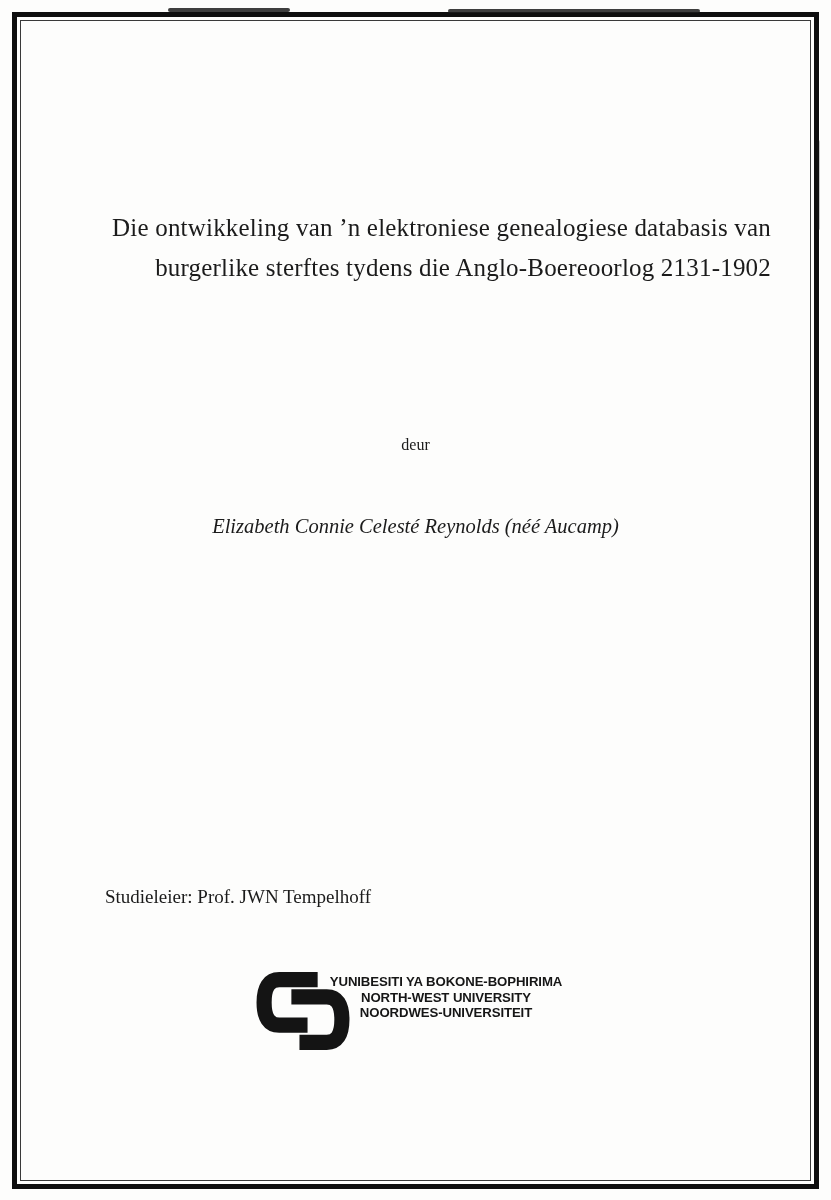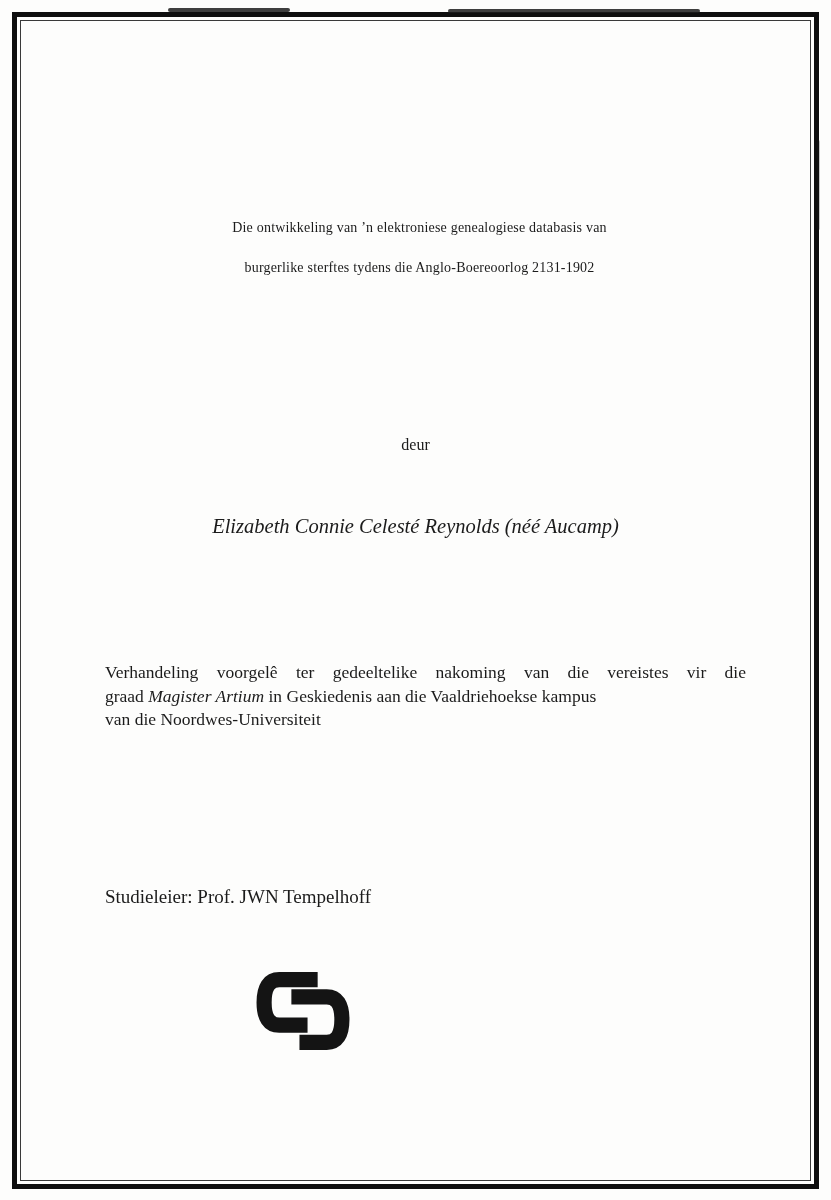--- a/index.html
+++ b/index.html
@@ -36,22 +36,22 @@
   }
   .artifact-a { left: 168px; top: 8px; width: 122px; height: 4px; }
   .artifact-b { left: 448px; top: 9px; width: 252px; height: 4px; }
   .artifact-c { left: 817px; top: 140px; width: 3px; height: 90px; opacity: 0.25; }
 
   .thesis-title {
     position: absolute;
     top: 208px;
     left: 68px;
     right: 60px;
-    text-align: center;
-    font-size: 14px;
+    text-align: right;
+    font-size: 25px;
     line-height: 40px;
     letter-spacing: 0.2px;
   }
   .byline {
     position: absolute;
     top: 432px;
     left: 0; right: 0;
     text-align: center;
     font-size: 16px;
     line-height: 26px;
@@ -125,30 +125,30 @@
 
   <div class="thesis-title">
     <div>Die ontwikkeling van ’n elektroniese genealogiese databasis van</div>
     <div>burgerlike sterftes tydens die Anglo-Boereoorlog 2131-1902</div>
   </div>
 
   <div class="byline">deur</div>
 
   <div class="author-name">Elizabeth Connie Celesté Reynolds (néé Aucamp)</div>
 
-  <div class="statement">
-    <div class="justified">Verhandeling voorgelê ter gedeeltelike nakoming van die vereistes vir die</div>
-    <div><span>graad </span><span class="italic">Magister Artium</span><span> in Geskiedenis aan die Vaaldriehoekse kampus</span></div>
-    <div>van die Noordwes-Universiteit</div>
-  </div>
 
   <div class="supervisor-block">
     <div>Studieleier: Prof. JWN Tempelhoff</div>
   </div>
 
   <div class="logo">
     <svg class="logo-mark" width="96" height="82" viewBox="0 0 95 80" aria-hidden="true">
       <path d="M 62 9 H 24 Q 9 9 9 31.5 Q 9 54 24 54 H 52" fill="none" stroke="#141414" stroke-width="15" stroke-linecap="butt"></path>
       <path d="M 36 26 H 71 Q 86 26 86 48.5 Q 86 71 71 71 H 44" fill="none" stroke="#141414" stroke-width="15" stroke-linecap="butt"></path>
     </svg>
+    <div class="logo-text">
+      <div>YUNIBESITI YA BOKONE-BOPHIRIMA</div>
+      <div>NORTH-WEST UNIVERSITY</div>
+      <div>NOORDWES-UNIVERSITEIT</div>
+    </div>
   </div>
 
 </div>
 
 </body></html>

